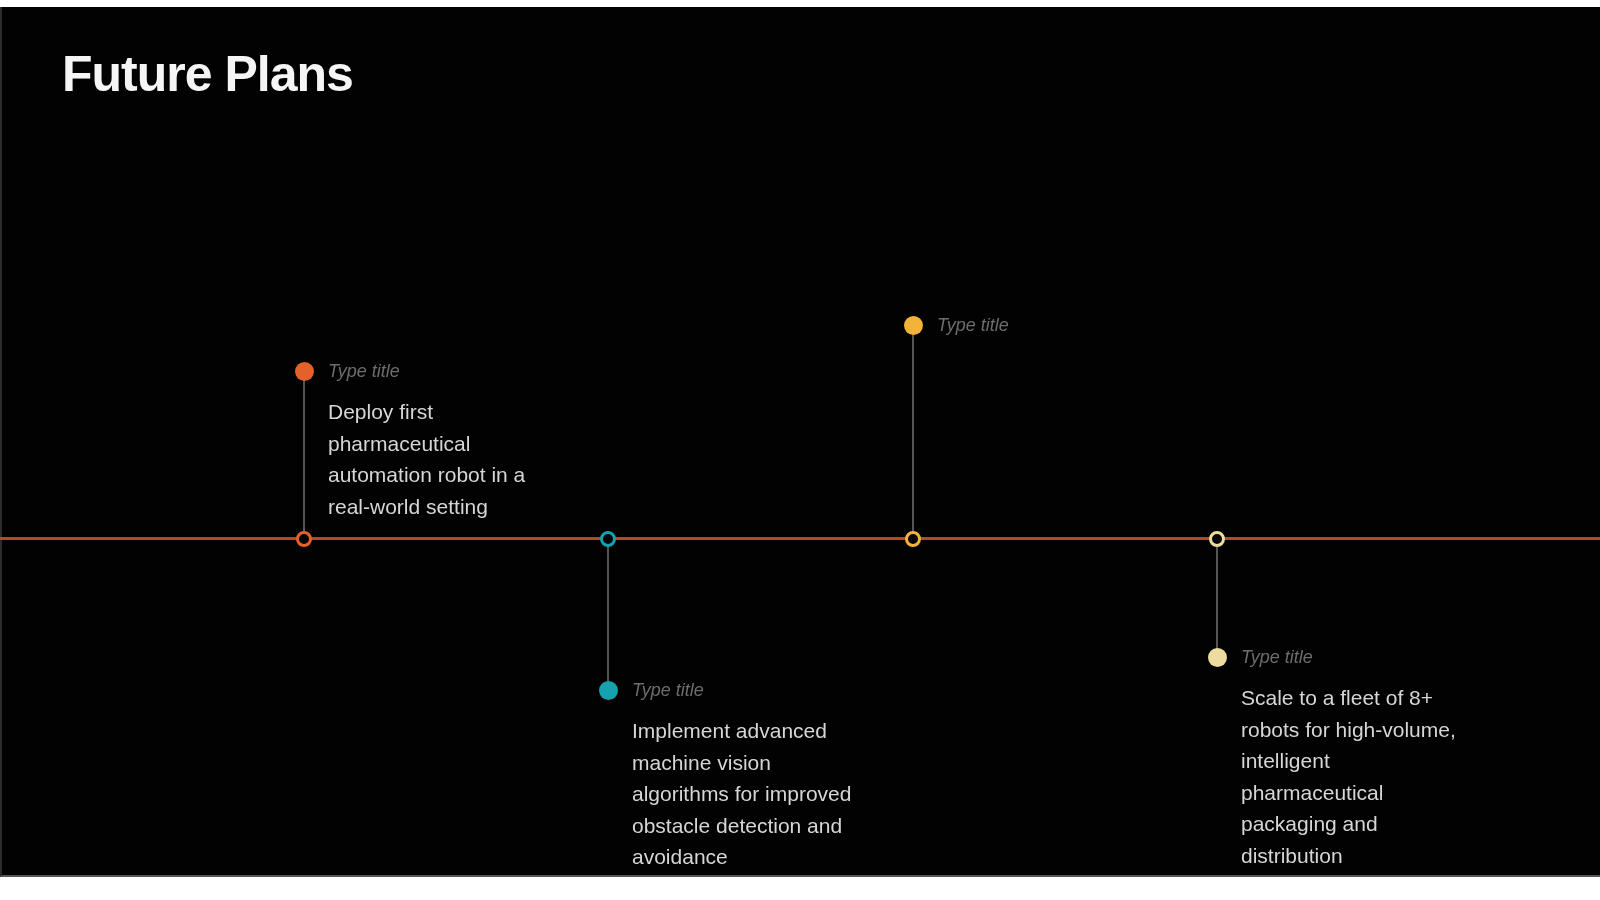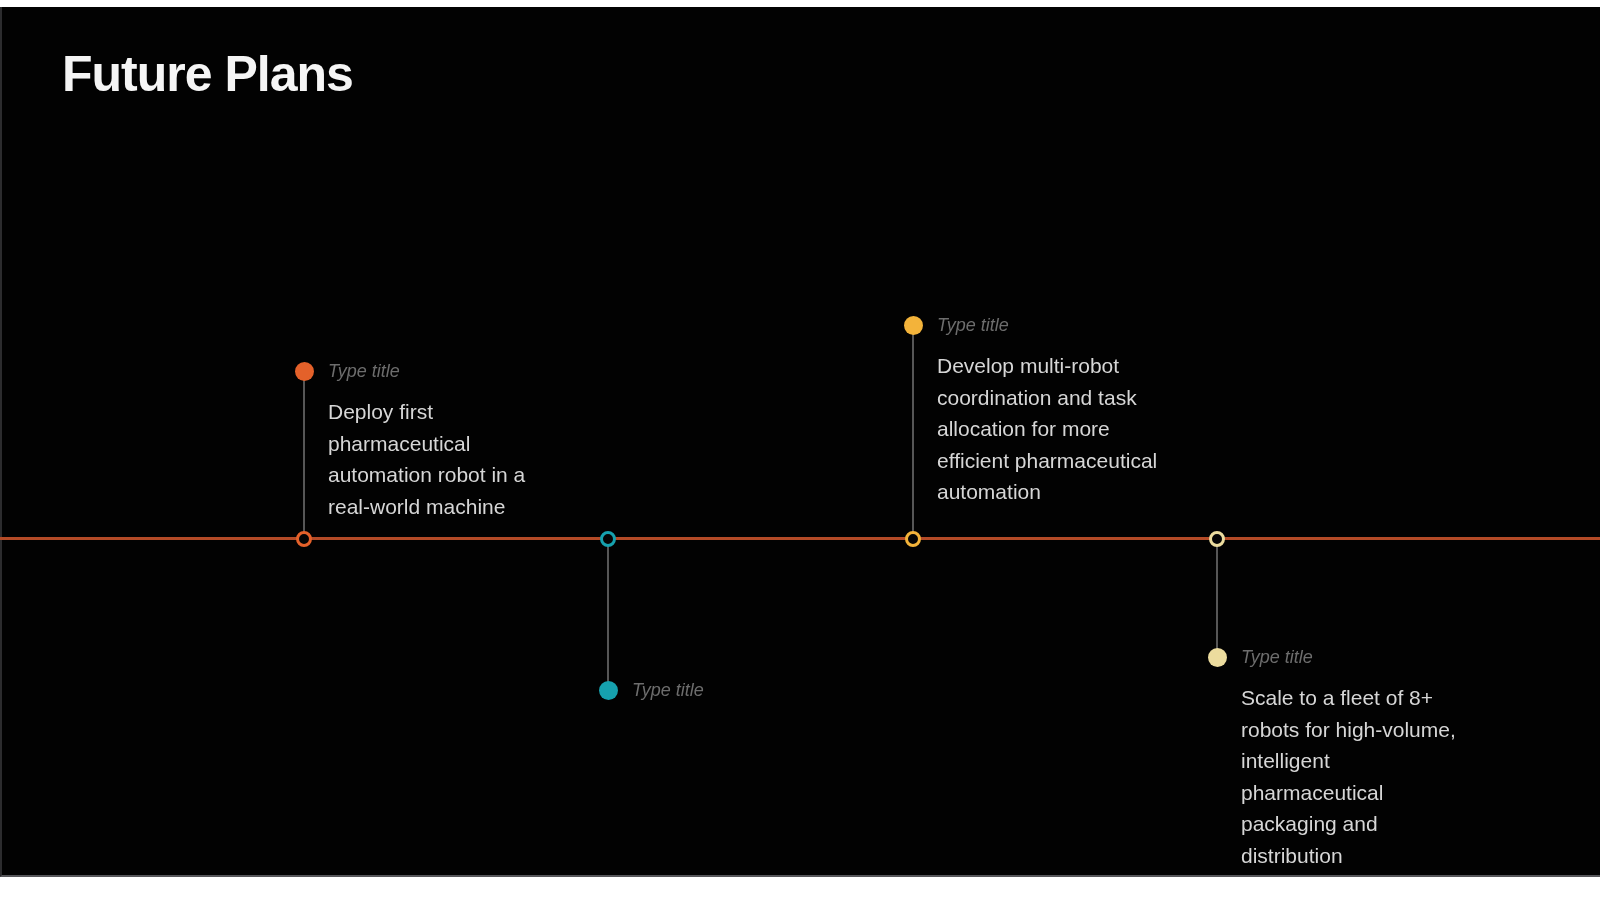--- a/index.html
+++ b/index.html
@@ -86,44 +86,44 @@
 <div id="milestone-layer">
   <div class="milestone">
     <div class="connector" style="left: 303px; top: 371px; height: 167.5px;"></div>
     <div class="node" style="left: 296px; top: 530.5px; border-color: rgb(228, 97, 42);"></div>
     <div class="dot" style="left: 294.5px; top: 361.5px; background: rgb(228, 97, 42);"></div>
     <div class="text-block" style="left: 328px; top: 357px;">
       <div class="milestone-label">Type title</div>
       <div class="milestone-desc">Deploy first
 pharmaceutical
 automation robot in a
-real-world machine</div>
+real-world setting</div>
     </div>
   </div>
 
   <div class="milestone">
     <div class="connector" style="left: 607px; top: 538.5px; height: 151.5px;"></div>
     <div class="node" style="left: 600px; top: 530.5px; border-color: rgb(22, 161, 174);"></div>
     <div class="dot" style="left: 598.5px; top: 680.5px; background: rgb(22, 161, 174);"></div>
     <div class="text-block" style="left: 632px; top: 676px;">
       <div class="milestone-label">Type title</div>
+      <div class="milestone-desc">Implement advanced
+machine vision
+algorithms for improved
+obstacle detection and
+avoidance</div>
     </div>
   </div>
 
   <div class="milestone">
     <div class="connector" style="left: 912px; top: 325px; height: 213.5px;"></div>
     <div class="node" style="left: 905px; top: 530.5px; border-color: rgb(243, 179, 58);"></div>
     <div class="dot" style="left: 903.5px; top: 315.5px; background: rgb(243, 179, 58);"></div>
     <div class="text-block" style="left: 937px; top: 311px;">
       <div class="milestone-label">Type title</div>
-      <div class="milestone-desc">Develop multi-robot
-coordination and task
-allocation for more
-efficient pharmaceutical
-automation</div>
     </div>
   </div>
 
   <div class="milestone">
     <div class="connector" style="left: 1216px; top: 538.5px; height: 118.5px;"></div>
     <div class="node" style="left: 1209px; top: 530.5px; border-color: rgb(236, 220, 158);"></div>
     <div class="dot" style="left: 1207.5px; top: 647.5px; background: rgb(236, 220, 158);"></div>
     <div class="text-block" style="left: 1241px; top: 643px;">
       <div class="milestone-label">Type title</div>
       <div class="milestone-desc">Scale to a fleet of 8+

